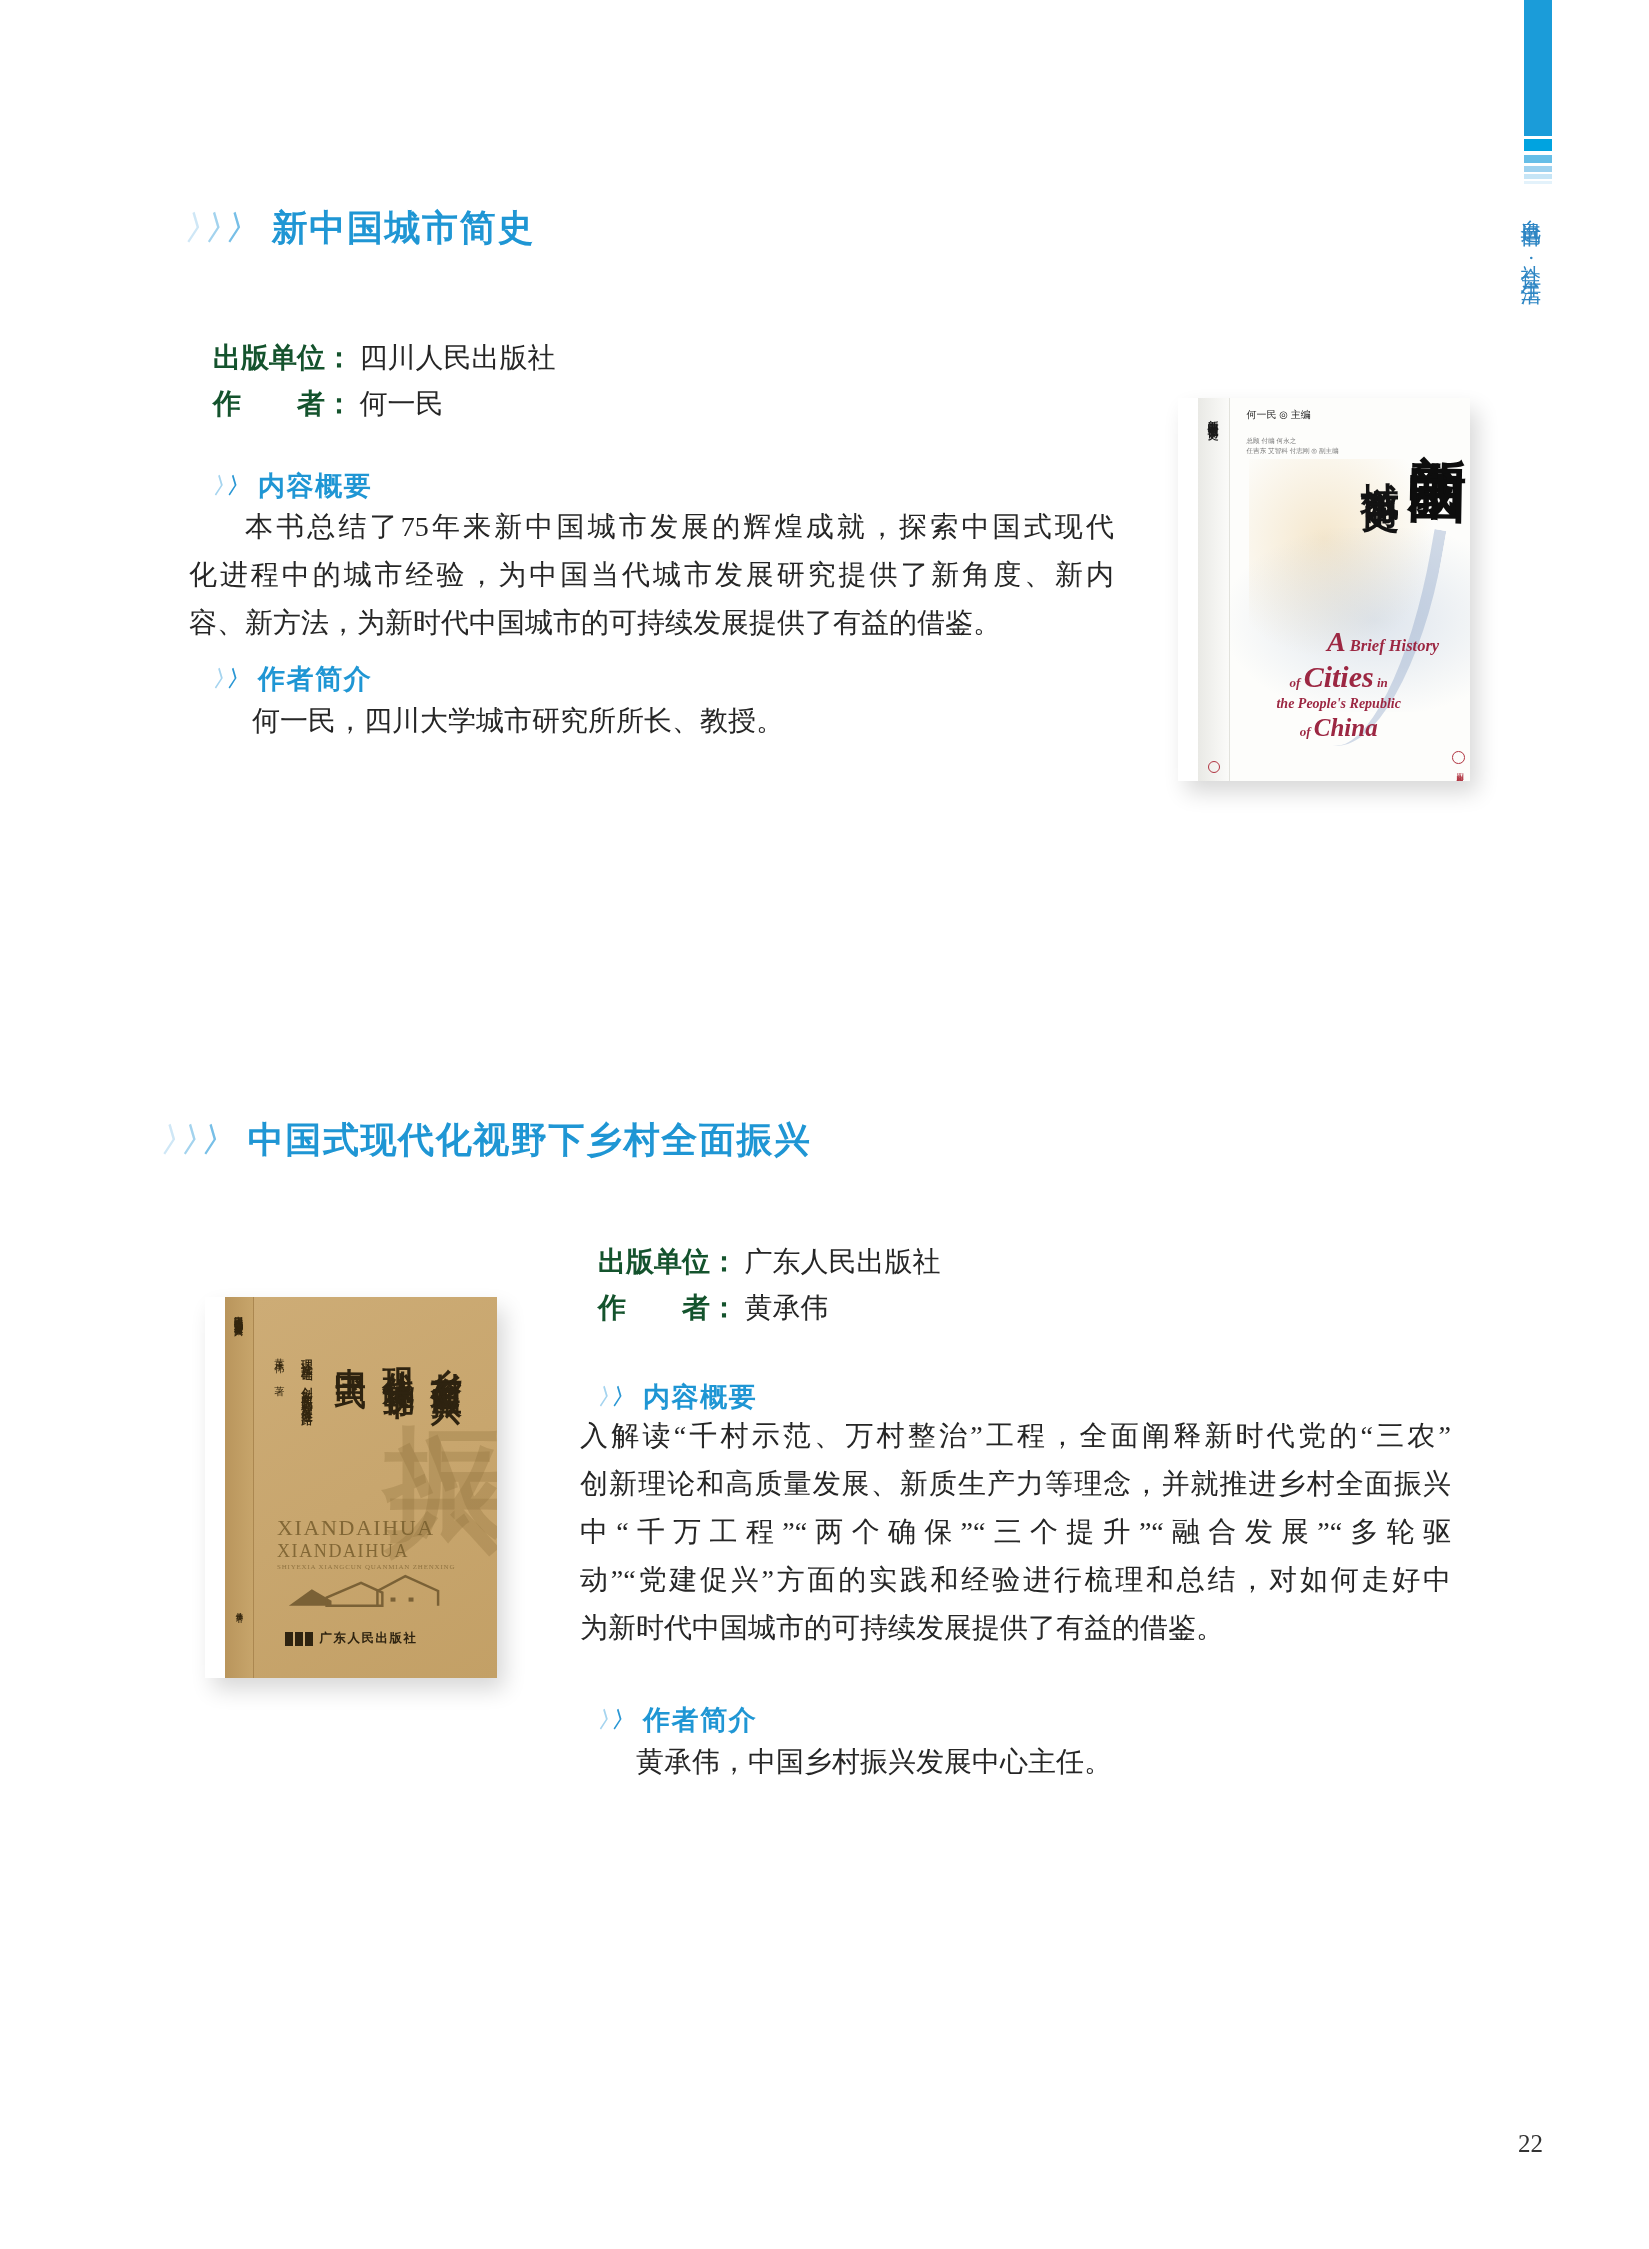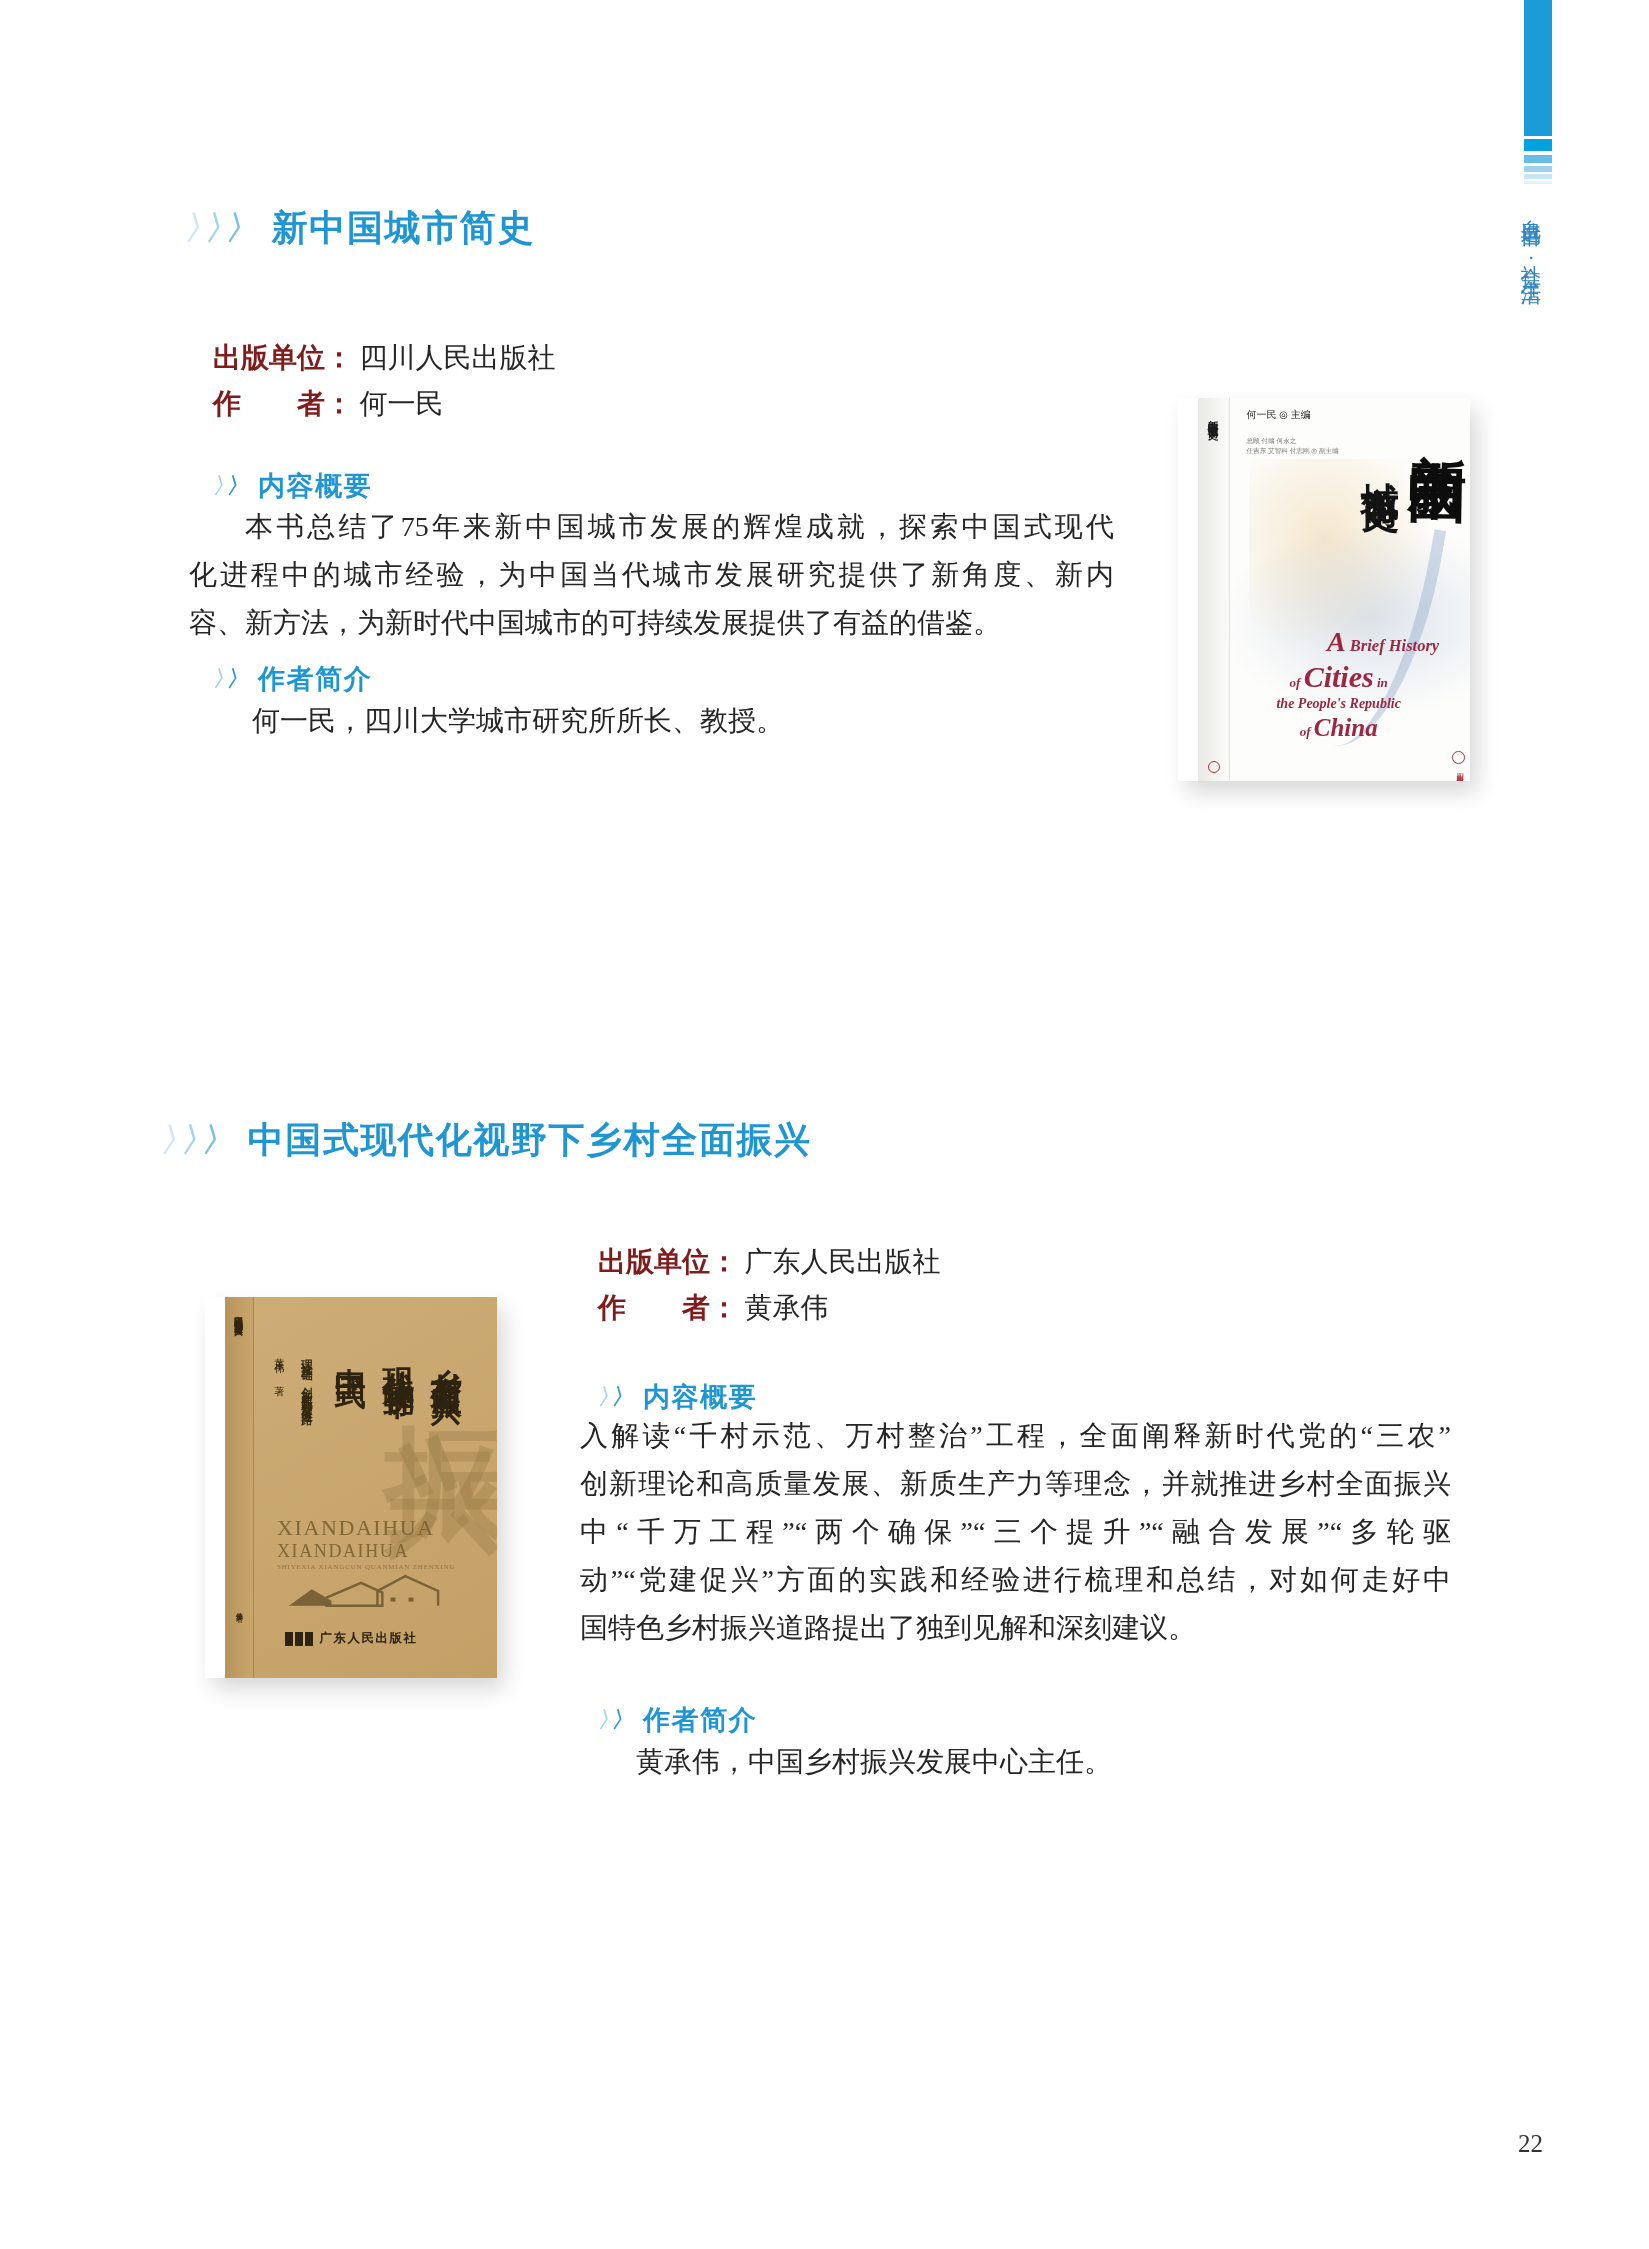--- a/index.html
+++ b/index.html
@@ -29,21 +29,21 @@
   .chev-big span:nth-child(3){color:#77bfe7;}
   .chev-small{font-size:22px;letter-spacing:-8.2px;padding-right:8.2px;}
   .chev-small span:nth-child(1){color:#a5d4ef;}
   .chev-small span:nth-child(2){color:#2a97d4;}
   .big-title{font-size:36px;font-weight:700;color:#1f96d4;letter-spacing:1.6px;line-height:1.25;}
   .sub-head{display:flex;align-items:center;gap:8.2px;}
   .sub-head .txt{font-size:27px;font-weight:700;color:#1f96d4;letter-spacing:1.6px;}
 
   
   .info .row{display:flex;font-size:28px;line-height:1.1;margin-bottom:15.7px;}
-  .info .lab{font-family:"Liberation Sans","DejaVu Sans",sans-serif;font-weight:600;color:#7f1d1d;}
+  .info .lab{font-family:"Liberation Sans","DejaVu Sans",sans-serif;font-weight:600;color:#14532d;}
   .info .val{margin-left:6.6px;}
 
   
   .para{font-size:28px;line-height:48px;}
   .para .ln{text-align:justify;text-align-last:justify;}
   .para .ln.first{padding-left:56px;}
   .para .ln.last{text-align-last:left;}
   .bio{font-size:28px;line-height:43px;padding-left:56px;}
 
   .t1{left:186px;top:206px;}
@@ -237,21 +237,21 @@
         <span>〉</span>
       </span>
     <span class="txt">内容概要</span>
   </div>
 
   <div class="abs p2 para">
     <div class="ln">入解读“千村示范、万村整治”工程，全面阐释新时代党的“三农”</div>
     <div class="ln">创新理论和高质量发展、新质生产力等理念，并就推进乡村全面振兴</div>
     <div class="ln">中“千万工程”“两个确保”“三个提升”“融合发展”“多轮驱</div>
     <div class="ln">动”“党建促兴”方面的实践和经验进行梳理和总结，对如何走好中</div>
-    <div class="ln last">国特色乡村振兴道路提出了独到见解和深刻建议。</div>
+    <div class="ln last">为新时代中国城市的可持续发展提供了有益的借鉴。</div>
   </div>
 
   <div class="abs h2b sub-head">
     <span class="chev chev-small">
         <span>〉</span>
         <span>〉</span>
       </span>
     <span class="txt">作者简介</span>
   </div>
 

